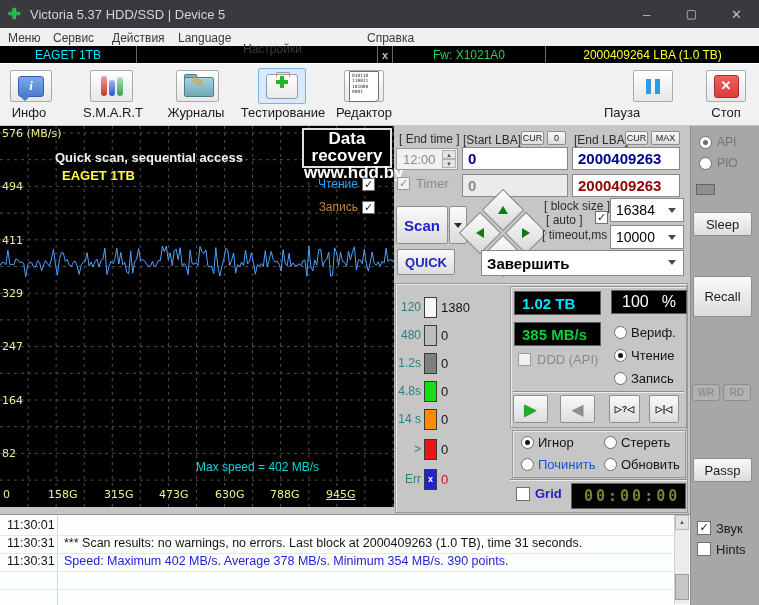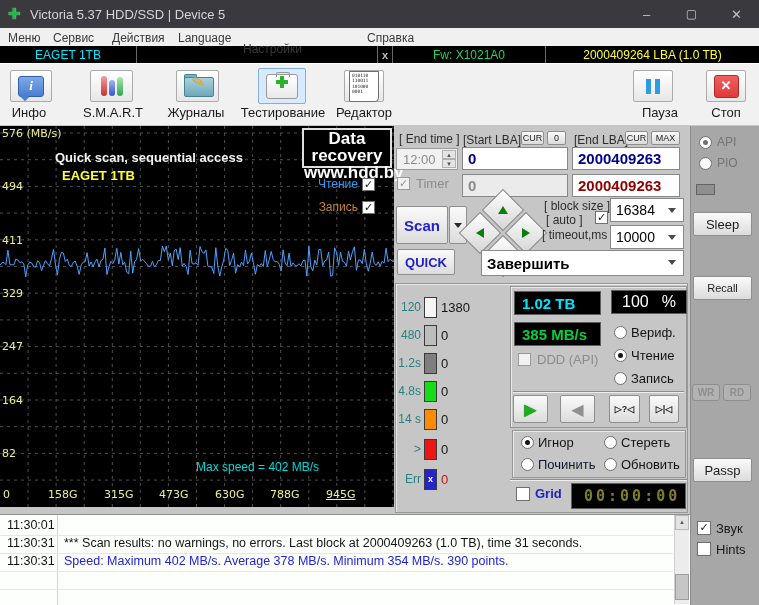--- a/index.html
+++ b/index.html
@@ -100,21 +100,21 @@
     <span style="width:26px;height:28px;background:#fff;border:1px solid #6f6f6f;border-radius:0 0 4px 0;display:block;padding:1px 0 0 2px;font:4.5px/5.5px 'DejaVu Sans Mono',monospace;color:#1a1a1a;overflow:hidden;">010110<br>110011<br>101000<br>0001</span>
   </div>
   <div class="a nw" style="left:319px;top:105px;width:90px;text-align:center;font-size:13px;color:#1a1a1a;">Редактор</div>
 
   <div class="a tbi" style="left:633px;top:70px;width:40px;height:32px;">
     <span style="display:flex;gap:4px;">
         <span style="width:5px;height:15px;background:#2e9be6;display:block;"></span>
         <span style="width:5px;height:15px;background:#2e9be6;display:block;"></span>
       </span>
   </div>
-  <div class="a nw" style="left:588px;top:105px;width:90px;text-align:right;font-size:13px;color:#1a1a1a;">Пауза</div>
+  <div class="a nw" style="left:604px;top:105px;width:90px;text-align:left;font-size:13px;color:#1a1a1a;">Пауза</div>
 
   <div class="a tbi" style="left:706px;top:70px;width:40px;height:32px;">
     <span style="width:23px;height:21px;background:linear-gradient(#f06060,#dd3a3a);border:1px solid #a82c2c;border-radius:3px;color:#fff;font:bold 13px/20px 'Liberation Sans',sans-serif;text-align:center;display:block;">✕</span>
   </div>
   <div class="a nw" style="left:681px;top:105px;width:90px;text-align:center;font-size:13px;color:#1a1a1a;">Стоп</div>
 
   <div class="a" style="left:0;top:126px;width:394px;height:381px;background:#000;">
     <svg id="graph-svg" width="394" height="381" style="position:absolute;left:0;top:0;">
         <line x1="0" y1="7.0" x2="394" y2="7.0" stroke="#4f4f4f" stroke-width="1" stroke-dasharray="3 4"></line>
         <line x1="0" y1="33.7" x2="394" y2="33.7" stroke="#4f4f4f" stroke-width="1" stroke-dasharray="3 4"></line>
@@ -280,21 +280,21 @@
       <span style="color:#7e7e2e;font-family:'DejaVu Sans Mono',monospace;font-weight:bold;font-size:15px;letter-spacing:3px;padding-left:12px;">00:00:00</span>
     </div>
 
   <div class="a" style="left:690px;top:126px;width:69px;height:479px;background:#a7a7a7;border-left:1px solid #8c8c8c;"></div>
   <div class="a rb gsel" style="left:699px;top:136px;"></div>
   <div class="a nw glabel" style="left:717px;top:135px;color:#757575;">API</div>
   <div class="a rb" style="left:699px;top:157px;"></div>
   <div class="a nw glabel" style="left:717px;top:156px;color:#757575;">PIO</div>
   <div class="a" style="left:696px;top:184px;width:19px;height:11px;background:#8f8f8f;border:1px solid #636363;"></div>
   <div class="a btn" style="left:693px;top:212px;width:59px;height:24px;font-size:13px;">Sleep</div>
-  <div class="a btn" style="left:693px;top:276px;width:59px;height:24px;font-size:11px;">Recall</div>
+  <div class="a btn" style="left:693px;top:276px;width:59px;height:41px;font-size:13px;">Recall</div>
   <div class="a btn" style="left:692px;top:384px;width:28px;height:17px;font-size:10px;font-weight:bold;color:#8f8f8f;background:#b2b2b2;border-radius:3px;">WR</div>
   <div class="a btn" style="left:723px;top:384px;width:28px;height:17px;font-size:10px;font-weight:bold;color:#8f8f8f;background:#b2b2b2;border-radius:3px;">RD</div>
   <div class="a btn" style="left:693px;top:458px;width:59px;height:24px;font-size:13px;">Passp</div>
 
   <div class="a" style="left:0;top:514px;width:690px;height:91px;background:#fcfffc;border-top:1px solid #8f8f8f;"></div>
   <div class="a" style="left:57px;top:515px;width:1px;height:90px;background:#ccd8cc;"></div>
   <div id="log-rows"></div>
   <div class="a" style="left:674px;top:515px;width:15px;height:89px;background:#ececec;border-left:1px solid #cfcfcf;">
     <span class="a" style="left:0;top:0;width:14px;height:15px;background:#e2e2e2;border:1px solid #b8b8b8;font-size:6px;line-height:13px;text-align:center;color:#555;">▲</span>
     <span class="a" style="left:0;top:59px;width:14px;height:26px;background:#c6c6c6;border:1px solid #9d9d9d;"></span>
@@ -337,21 +337,21 @@
     <div class="nw" style="position: absolute; box-sizing: border-box; left: 631px; top: 325px; font-size: 13px; color: rgb(20, 20, 20);">Вериф.</div>
     <div class="rb sel" style="position: absolute; box-sizing: border-box; left: 614px; top: 349px; width: 13px; height: 13px;"></div>
     <div class="nw" style="position: absolute; box-sizing: border-box; left: 631px; top: 348px; font-size: 13px; color: rgb(20, 20, 20);">Чтение</div>
     <div class="rb" style="position: absolute; box-sizing: border-box; left: 614px; top: 372px; width: 13px; height: 13px;"></div>
     <div class="nw" style="position: absolute; box-sizing: border-box; left: 631px; top: 371px; font-size: 13px; color: rgb(20, 20, 20);">Запись</div>
     <div class="rb sel" style="position: absolute; box-sizing: border-box; left: 521px; top: 436px; width: 13px; height: 13px;"></div>
     <div class="nw" style="position: absolute; box-sizing: border-box; left: 538px; top: 435px; font-size: 13px; color: rgb(20, 20, 20);">Игнор</div>
     <div class="rb" style="position: absolute; box-sizing: border-box; left: 604px; top: 436px; width: 13px; height: 13px;"></div>
     <div class="nw" style="position: absolute; box-sizing: border-box; left: 621px; top: 435px; font-size: 13px; color: rgb(20, 20, 20);">Стереть</div>
     <div class="rb" style="position: absolute; box-sizing: border-box; left: 521px; top: 458px; width: 13px; height: 13px;"></div>
-    <div class="nw" style="position: absolute; box-sizing: border-box; left: 538px; top: 457px; font-size: 13px; color: #0f172a;">Починить</div>
+    <div class="nw" style="position: absolute; box-sizing: border-box; left: 538px; top: 457px; font-size: 13px; color: #1d4ed8;">Починить</div>
     <div class="rb" style="position: absolute; box-sizing: border-box; left: 604px; top: 458px; width: 13px; height: 13px;"></div>
     <div class="nw" style="position: absolute; box-sizing: border-box; left: 621px; top: 457px; font-size: 13px; color: rgb(20, 20, 20);">Обновить</div>
     <div class="tstamp nw" style="position: absolute; box-sizing: border-box; left: 7px; top: 518px;">11:30:01</div>
     <div class="tstamp nw" style="position: absolute; box-sizing: border-box; left: 7px; top: 536px;">11:30:31</div>
     <div class="nw" style="position: absolute; box-sizing: border-box; left: 64px; top: 536px; font-size: 12.5px; color: rgb(20, 20, 20);">*** Scan results: no warnings, no errors. Last block at 2000409263 (1.0 TB), time 31 seconds.</div>
     <div class="tstamp nw" style="position: absolute; box-sizing: border-box; left: 7px; top: 554px;">11:30:31</div>
     <div class="nw" style="position: absolute; box-sizing: border-box; left: 64px; top: 554px; font-size: 12.5px; color: rgb(34, 34, 221);">Speed: Maximum 402 MB/s. Average 378 MB/s. Minimum 354 MB/s. 390 points.</div>
     <div class="sep" style="position: absolute; box-sizing: border-box; left: 0px; top: 535px; width: 673px;"></div>
     <div class="sep" style="position: absolute; box-sizing: border-box; left: 0px; top: 553px; width: 673px;"></div>
     <div class="sep" style="position: absolute; box-sizing: border-box; left: 0px; top: 571px; width: 673px;"></div>

